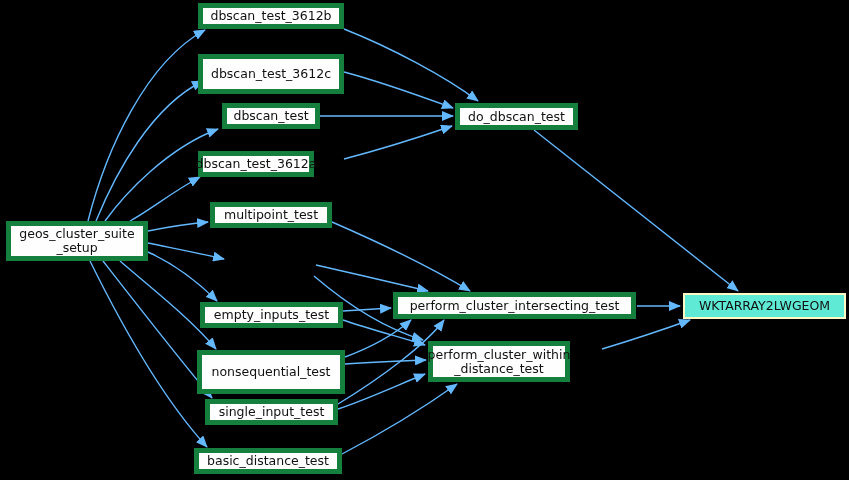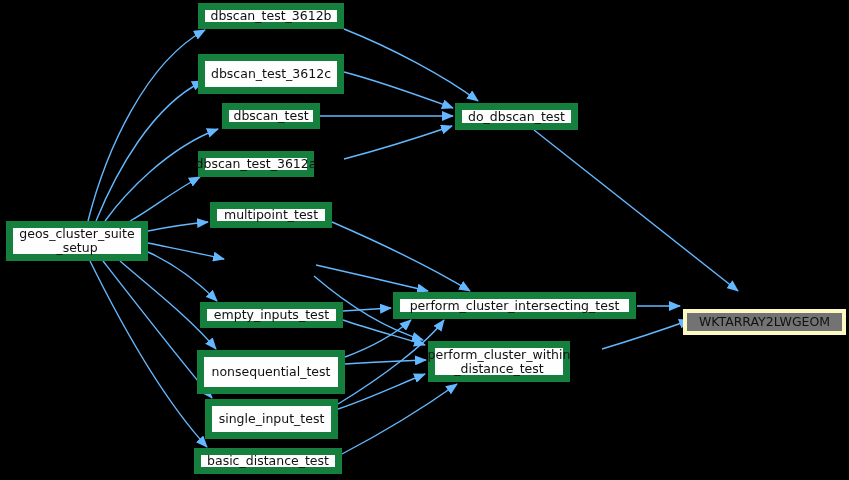--- a/index.html
+++ b/index.html
@@ -7,36 +7,35 @@
     position:relative;
     width:849px;height:480px;
     background:#000000;
     font-family:"DejaVu Sans", sans-serif;
     overflow:hidden;
   }
   #edges{position:absolute;left:0;top:0;width:849px;height:480px;}
   .node{
     position:absolute;
     background:#fefefe;
-    border:7px solid #15803d;
+    border:5px solid #15803d;
     color:#111111;
     font-size:12.5px;
     display:flex;
     flex-direction:column;
     align-items:center;
     justify-content:center;
     line-height:14px;
     white-space:nowrap;
     box-sizing:border-box;
     text-align:center;
   }
   .node.highlight{
-    background:#737373;
-    border:4px solid #fef9c3;
-    margin-top:16px;
+    background:#5eead4;
+    border:2px solid #fef9c3;
   }
 </style>
 </head>
 <body>
 
 <div id="canvas">
 
   <svg id="edges" width="849" height="480" viewBox="0 0 849 480" fill="none" stroke="#63b8ff" stroke-width="1.4">
     <defs>
       <marker id="arrow" viewBox="0 0 12 10" markerWidth="12" markerHeight="10" refX="11" refY="5" orient="auto" markerUnits="userSpaceOnUse">
@@ -104,21 +103,21 @@
 
 
   <div class="node" style="left:200px;top:302px;width:143px;height:26px">
     <span>empty_inputs_test</span>
   </div>
 
   <div class="node" style="left:197px;top:350px;width:148px;height:44px">
     <span>nonsequential_test</span>
   </div>
 
-  <div class="node" style="left:205px;top:399px;width:133px;height:40px">
+  <div class="node" style="left:205px;top:399px;width:133px;height:26px">
     <span>single_input_test</span>
   </div>
 
   <div class="node" style="left:194px;top:448px;width:148px;height:26px">
     <span>basic_distance_test</span>
   </div>
 
   <div class="node" style="left:455px;top:103px;width:123px;height:27px">
     <span>do_dbscan_test</span>
   </div>

